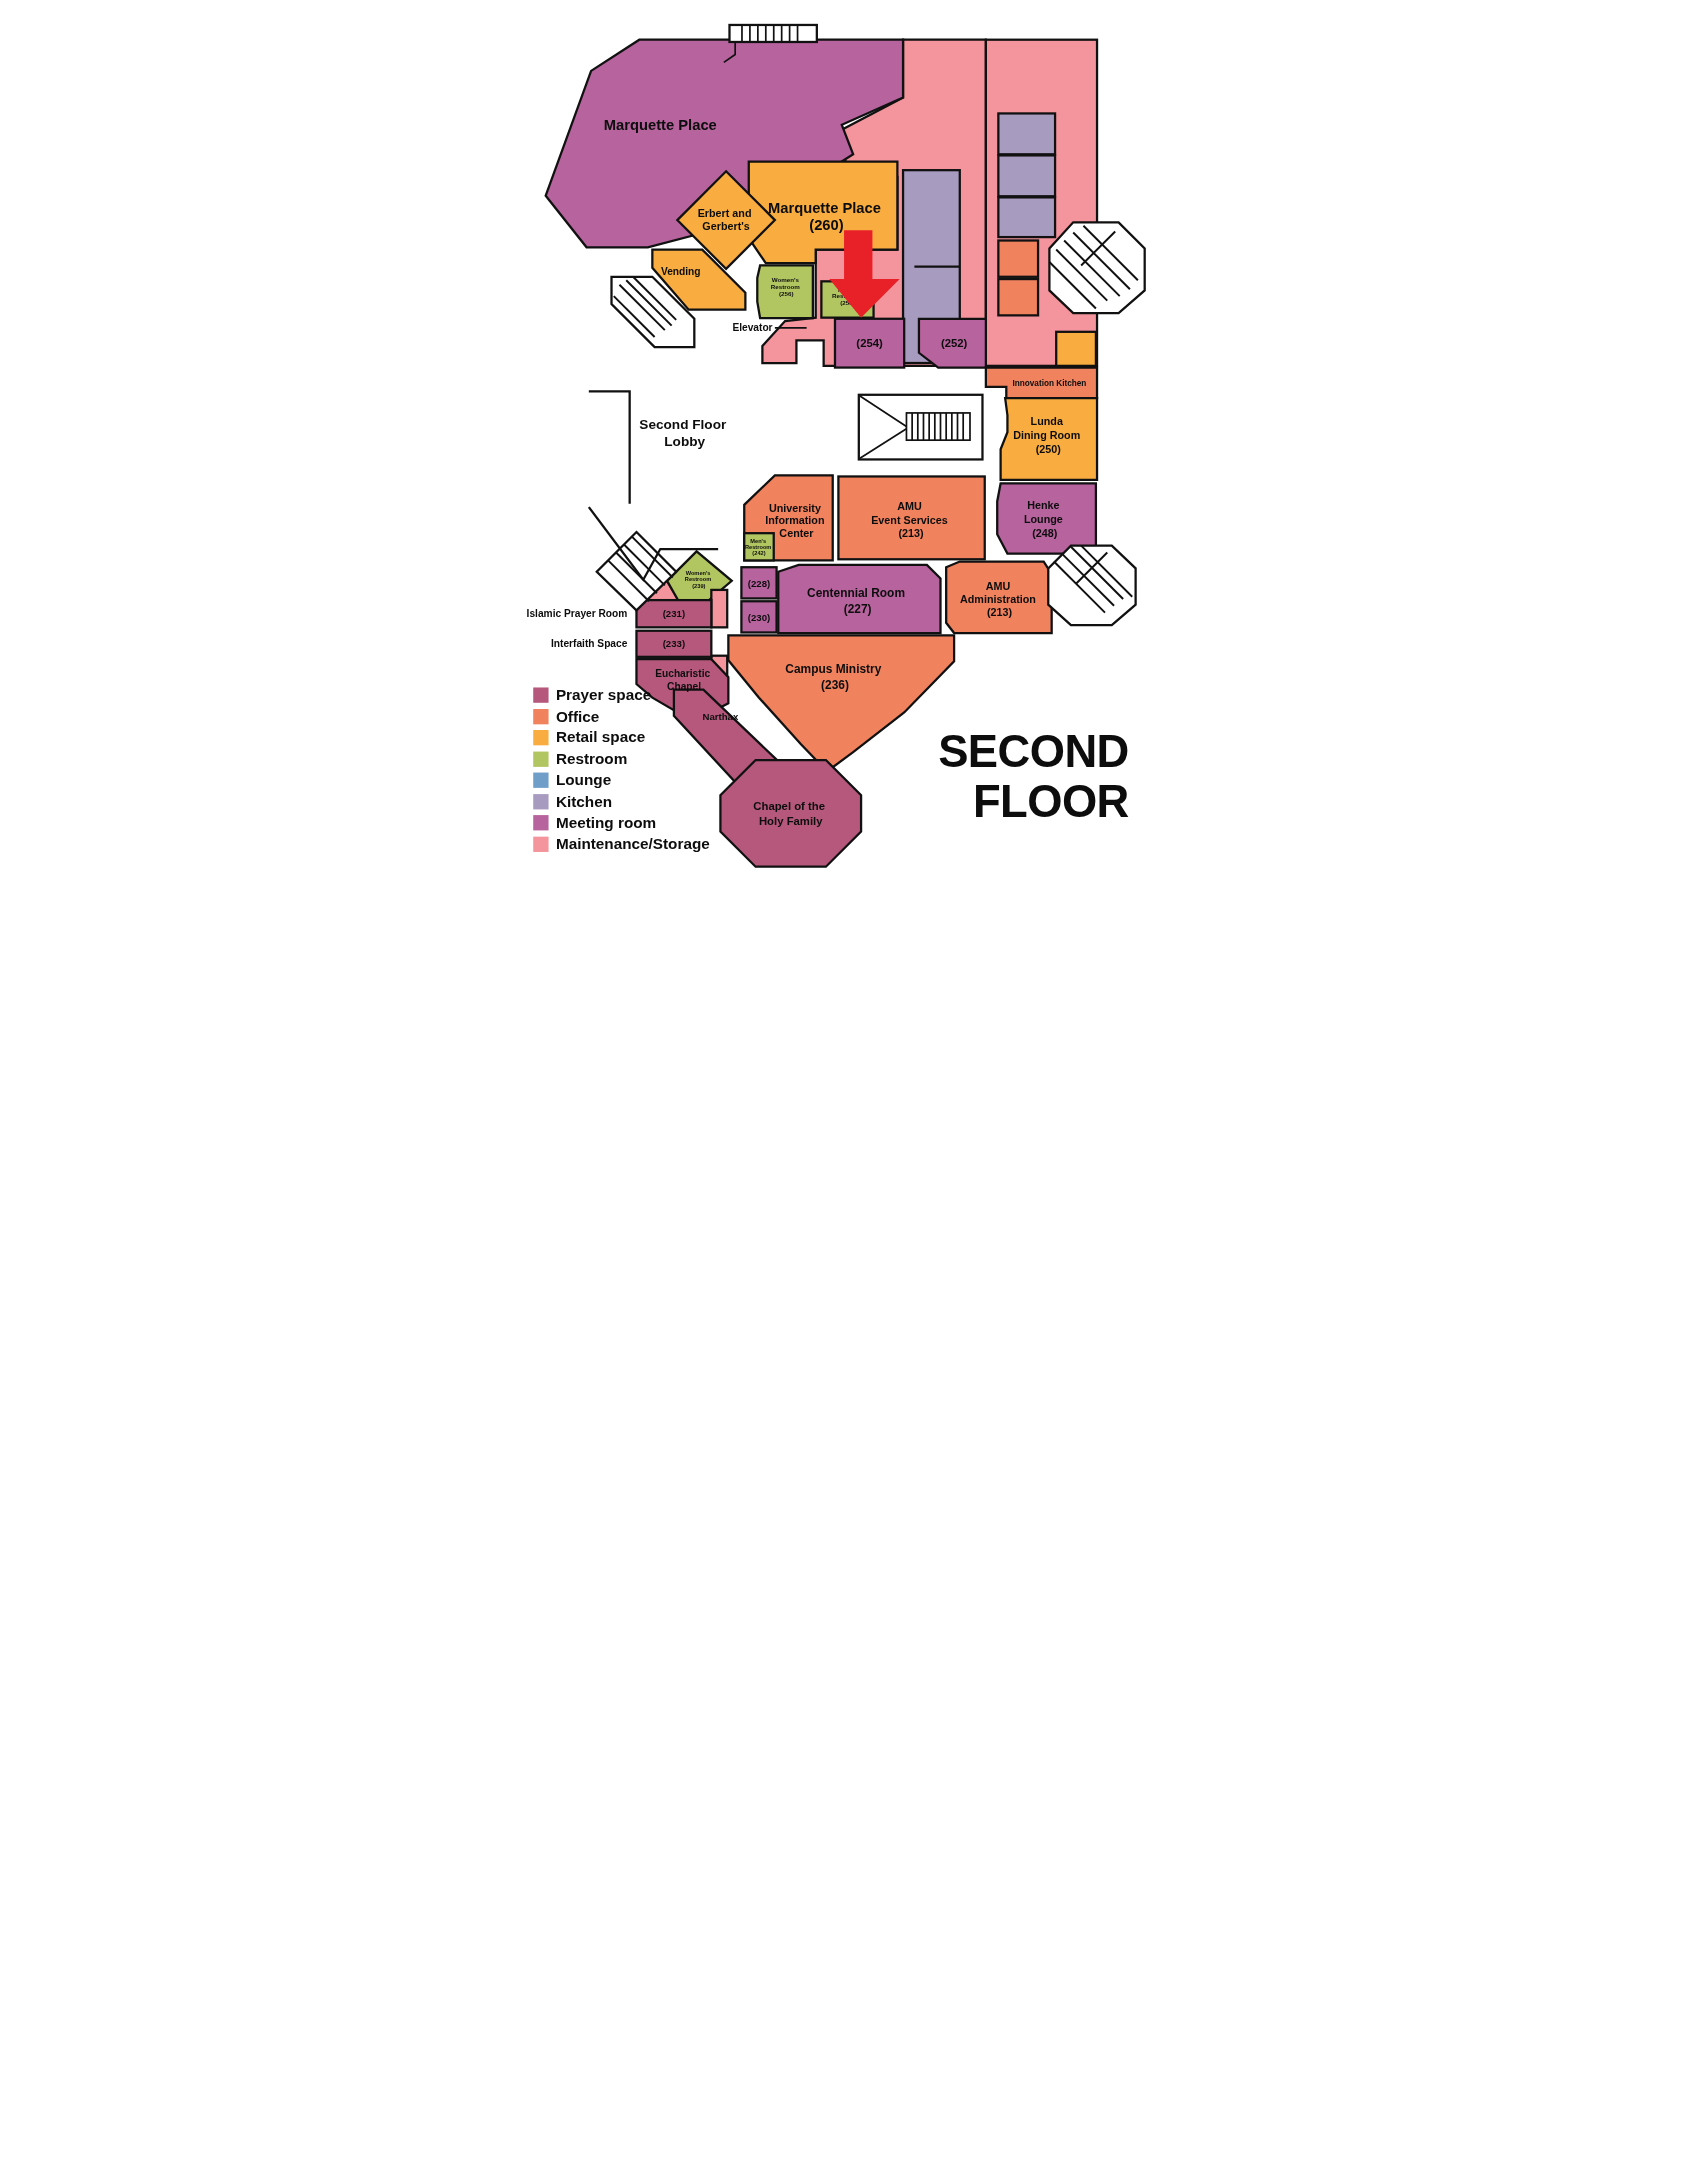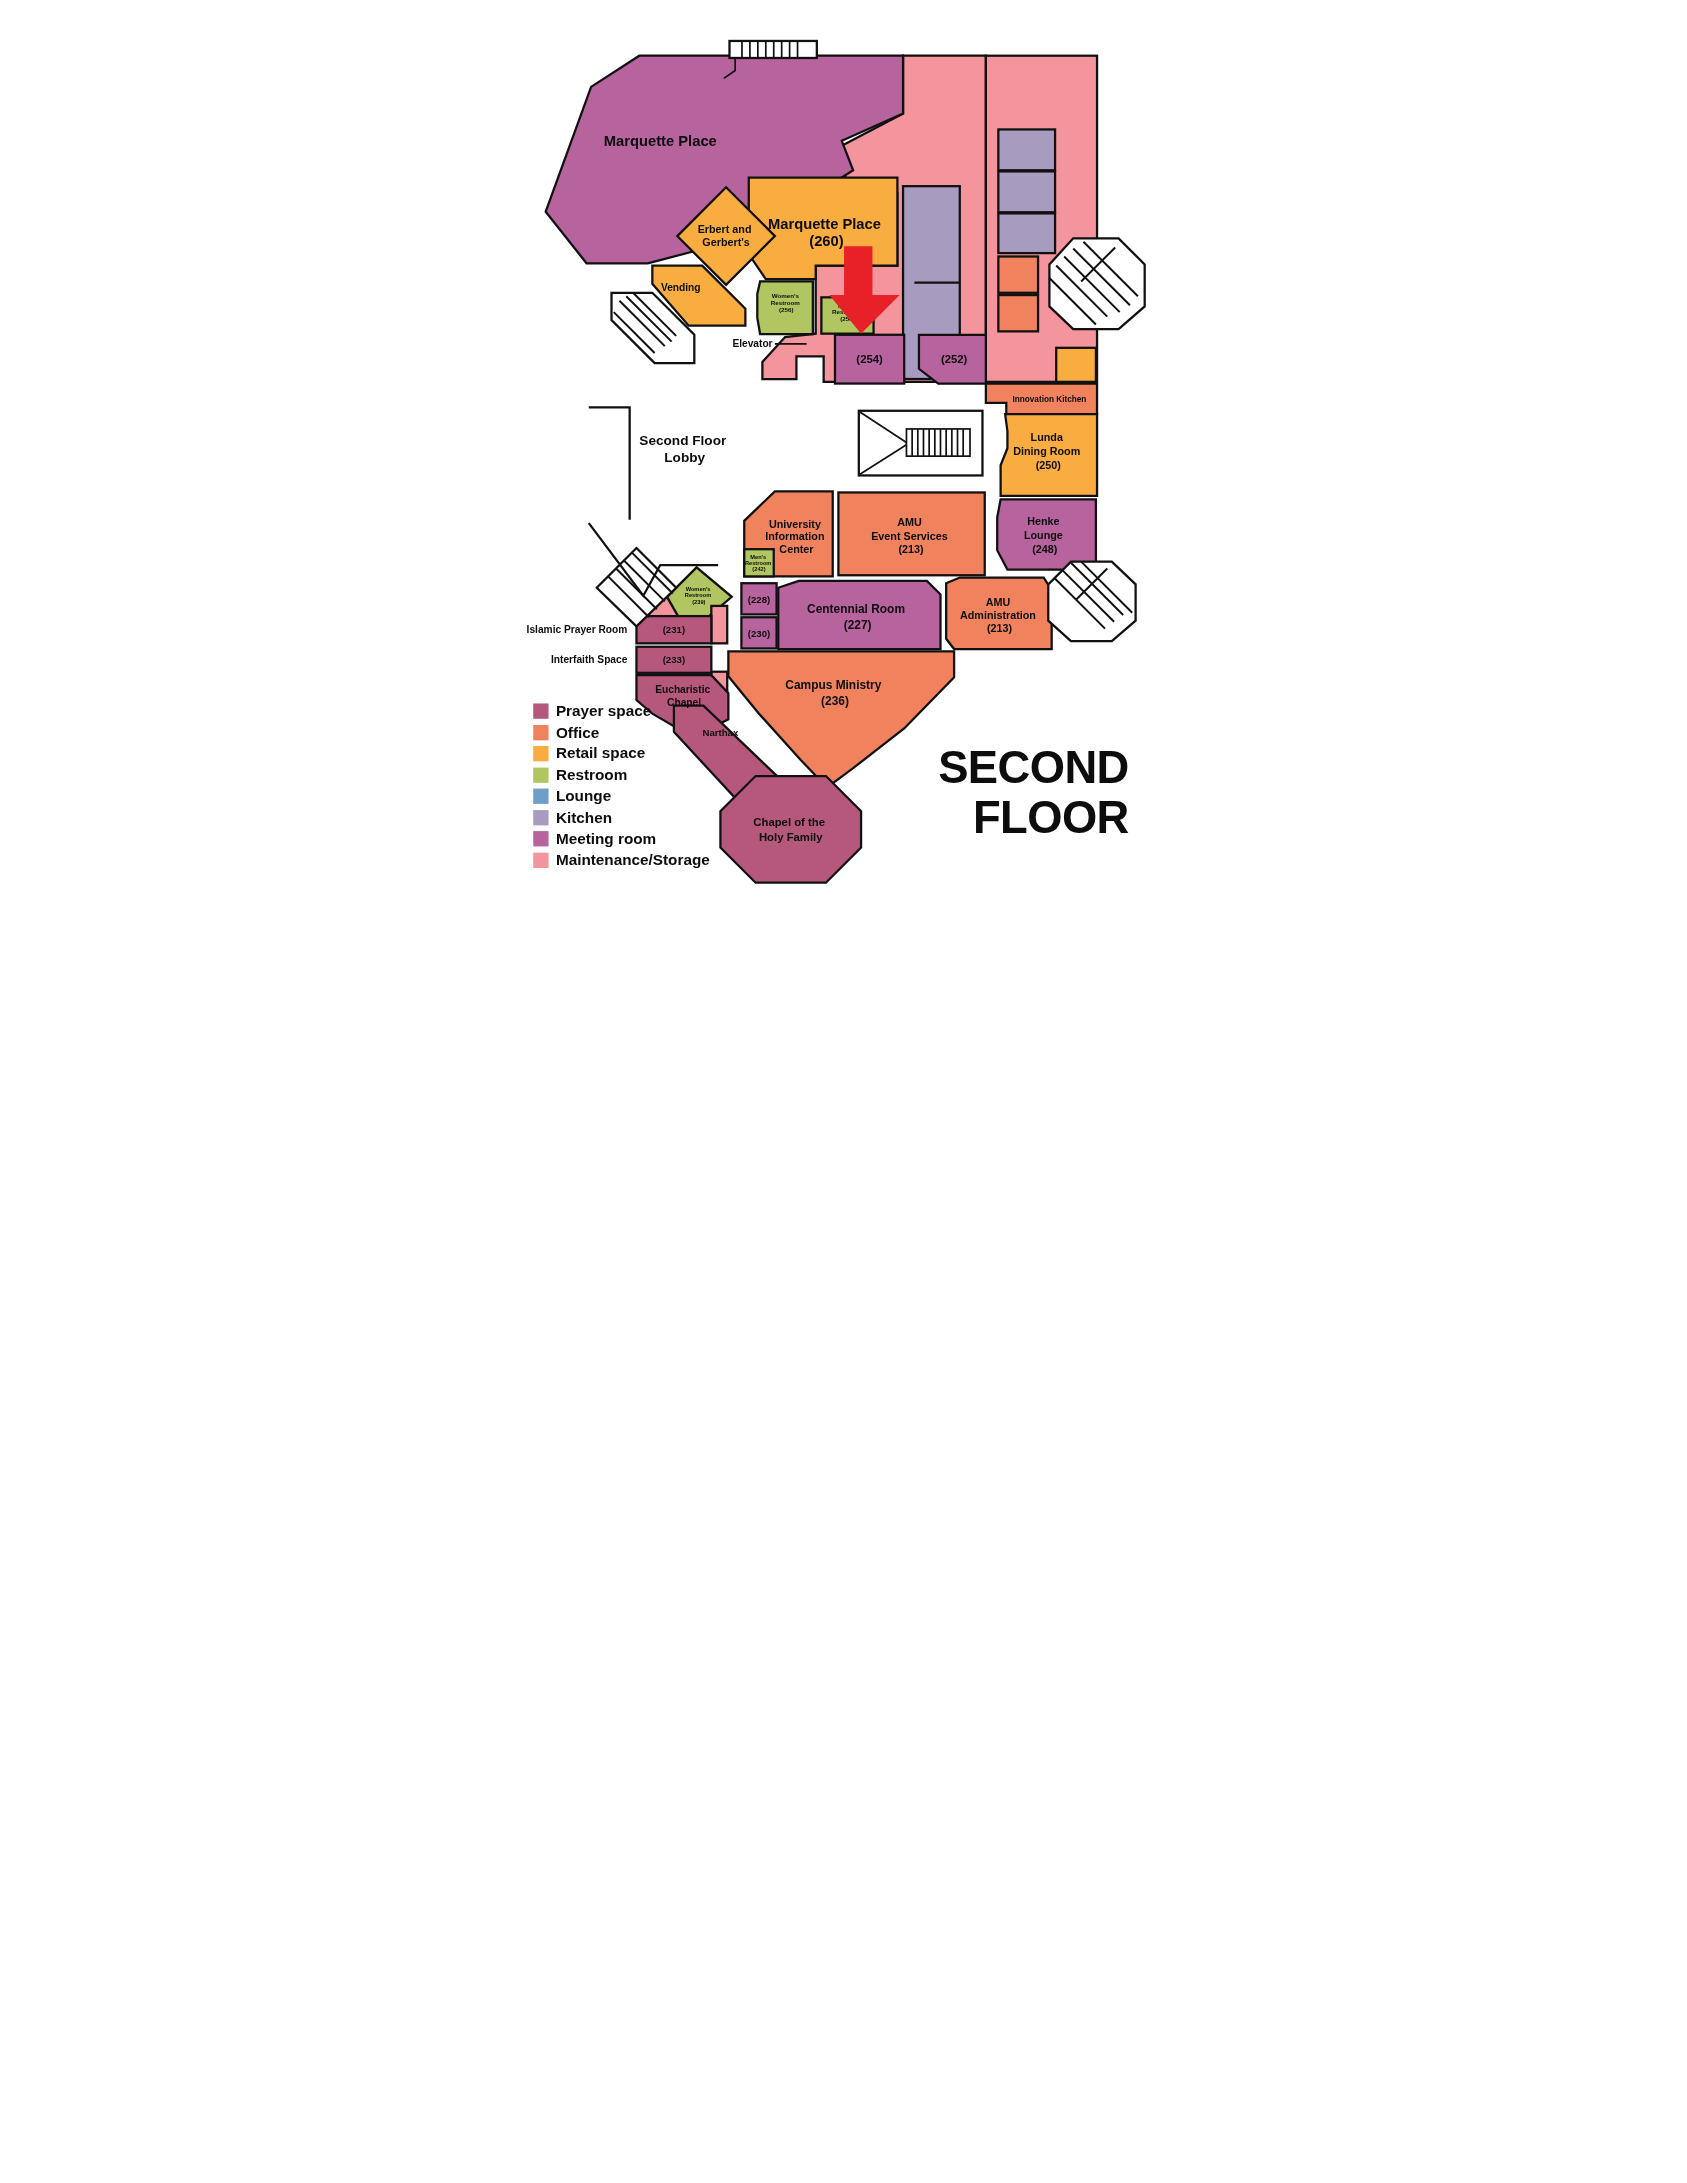--- a/index.html
+++ b/index.html
@@ -1,17 +1,17 @@
 <!DOCTYPE html>
 <html style="font-size:9px"><head>
 <meta charset="utf-8">
 <style>
   html,body{margin:0;padding:0;background:#ffffff;}
   body{font-family:"Liberation Sans", sans-serif;}
-  .map-wrap{width:100%;max-width:675px;margin:16px auto;}
+  .map-wrap{width:100%;max-width:675px;margin:0 auto;}
   svg{display:block;width:100%;height:auto;}
   
   .f-meeting{fill:#b7639e;}
   .f-prayer{fill:#b6587c;}
   .f-office{fill:#f0825e;}
   .f-retail{fill:#f9ad41;}
   .f-restroom{fill:#b1c561;}
   .f-kitchen{fill:#a89bc0;}
   .f-maint{fill:#f4949c;}
   .f-white{fill:#ffffff;}

